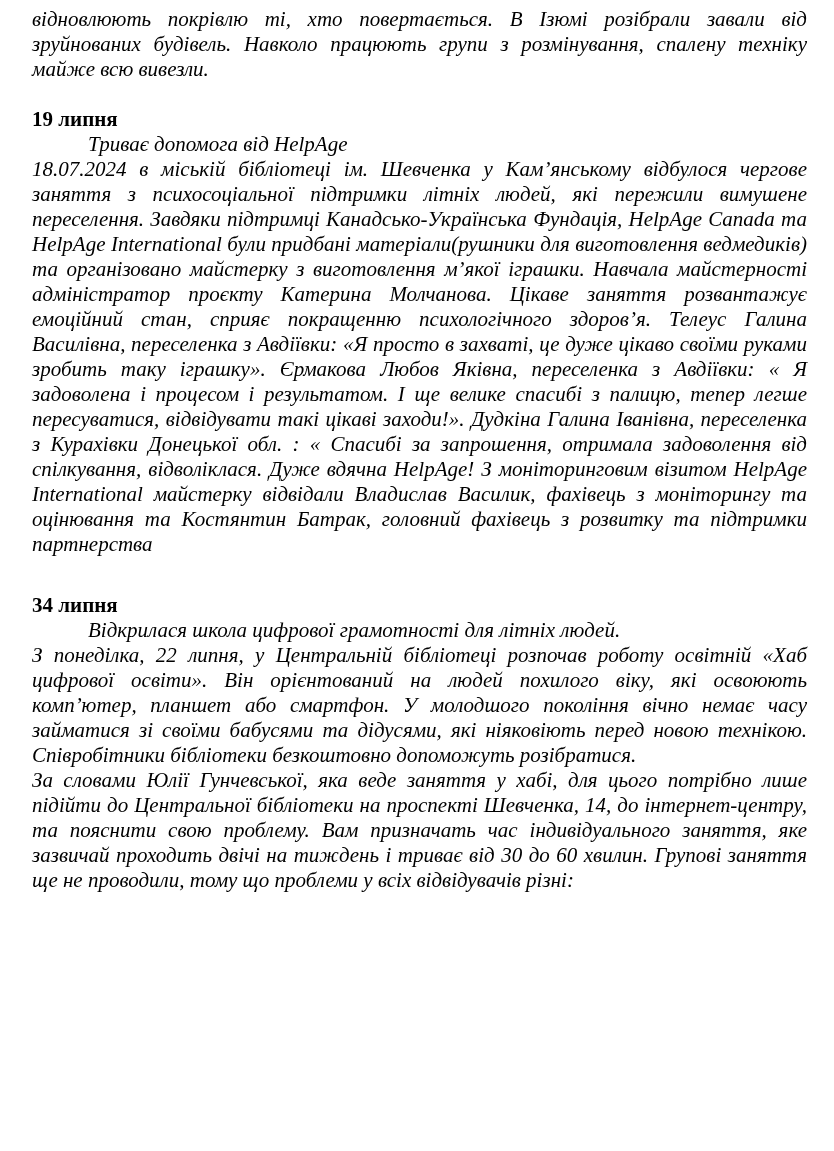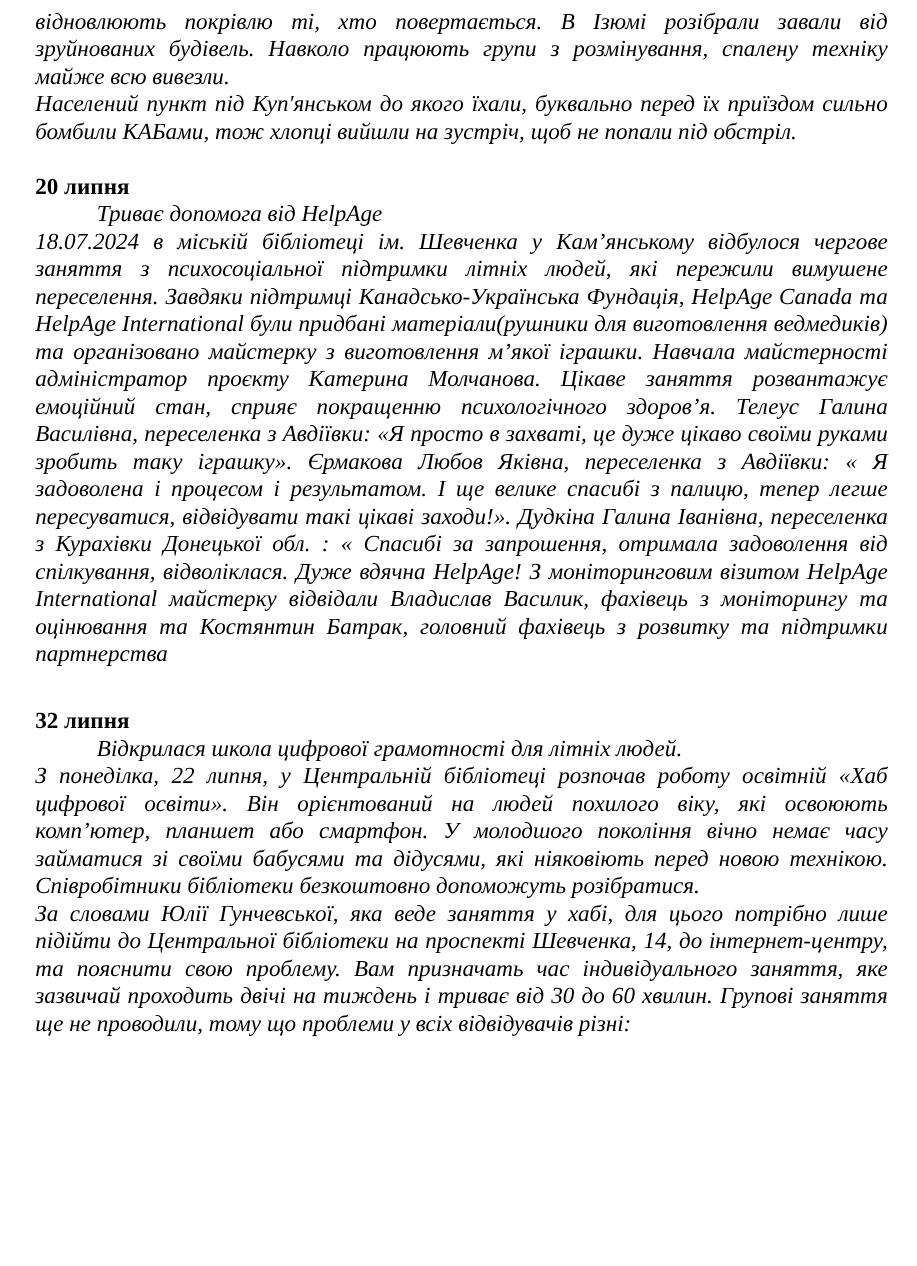--- a/index.html
+++ b/index.html
@@ -39,31 +39,30 @@
     text-align: center;
   }
 </style>
 </head>
 <body>
 
 <div class="page">
 
   <p>відновлюють покрівлю ті, хто повертається. В Ізюмі розібрали завали від зруйнованих будівель. Навколо працюють групи з розмінування, спалену техніку майже всю вивезли.</p>
 
-  <p>Населений пункт під Куп'янськом до якого їхали, буквально перед їх приїздом сильно бомбили КАБами, тож хлопці вийшли  на зустріч, щоб не попали під обстріл.</p>
 
 
 
-  <h2 class="date-heading heading-18">20 липня</h2>
+  <h2 class="date-heading heading-18">19 липня</h2>
 
   <p class="subtitle">Триває допомога від HelpAge</p>
 
   <p>18.07.2024 в міській бібліотеці ім. Шевченка у Кам’янському відбулося чергове заняття з психосоціальної підтримки літніх людей, які пережили вимушене переселення. Завдяки підтримці Канадсько-Українська Фундація, HelpAge Canada та HelpAge International були придбані матеріали(рушники для виготовлення ведмедиків) та організовано майстерку з виготовлення м’якої іграшки. Навчала майстерності адміністратор проєкту Катерина Молчанова. Цікаве заняття розвантажує емоційний стан, сприяє покращенню психологічного здоров’я. Телеус Галина Василівна, переселенка з Авдіївки: «Я просто в захваті, це дуже цікаво своїми руками зробить таку іграшку». Єрмакова Любов Яківна, переселенка з Авдіївки: « Я задоволена і процесом і результатом. І ще велике спасибі з палицю, тепер легше пересуватися, відвідувати такі цікаві заходи!». Дудкіна Галина Іванівна, переселенка з Курахівки Донецької обл. : « Спасибі за запрошення, отримала задоволення від спілкування, відволіклася. Дуже вдячна HelpAge! З моніторинговим візитом HelpAge International майстерку відвідали Владислав Василик, фахівець з моніторингу та оцінювання та Костянтин Батрак, головний фахівець з розвитку та підтримки партнерства</p>
 
-  <h2 class="date-heading heading-26">32 липня</h2>
+  <h2 class="date-heading heading-26">34 липня</h2>
 
   <p class="subtitle">Відкрилася школа цифрової грамотності для літніх людей.</p>
 
   <p>З понеділка, 22 липня, у Центральній бібліотеці розпочав роботу освітній «Хаб цифрової освіти». Він орієнтований на людей похилого віку, які освоюють комп’ютер, планшет або смартфон. У молодшого покоління вічно немає часу займатися зі своїми бабусями та дідусями, які ніяковіють перед новою технікою. Співробітники бібліотеки безкоштовно допоможуть розібратися.</p>
 
   <p>За словами Юлії Гунчевської, яка веде заняття у хабі, для цього потрібно лише підійти до Центральної бібліотеки на проспекті Шевченка, 14, до інтернет-центру, та пояснити свою проблему. Вам призначать час індивідуального заняття, яке зазвичай проходить двічі на тиждень і триває від 30 до 60 хвилин. Групові заняття ще не проводили, тому що проблеми у всіх відвідувачів різні:</p>
 
 </div>
 
 </body></html>

